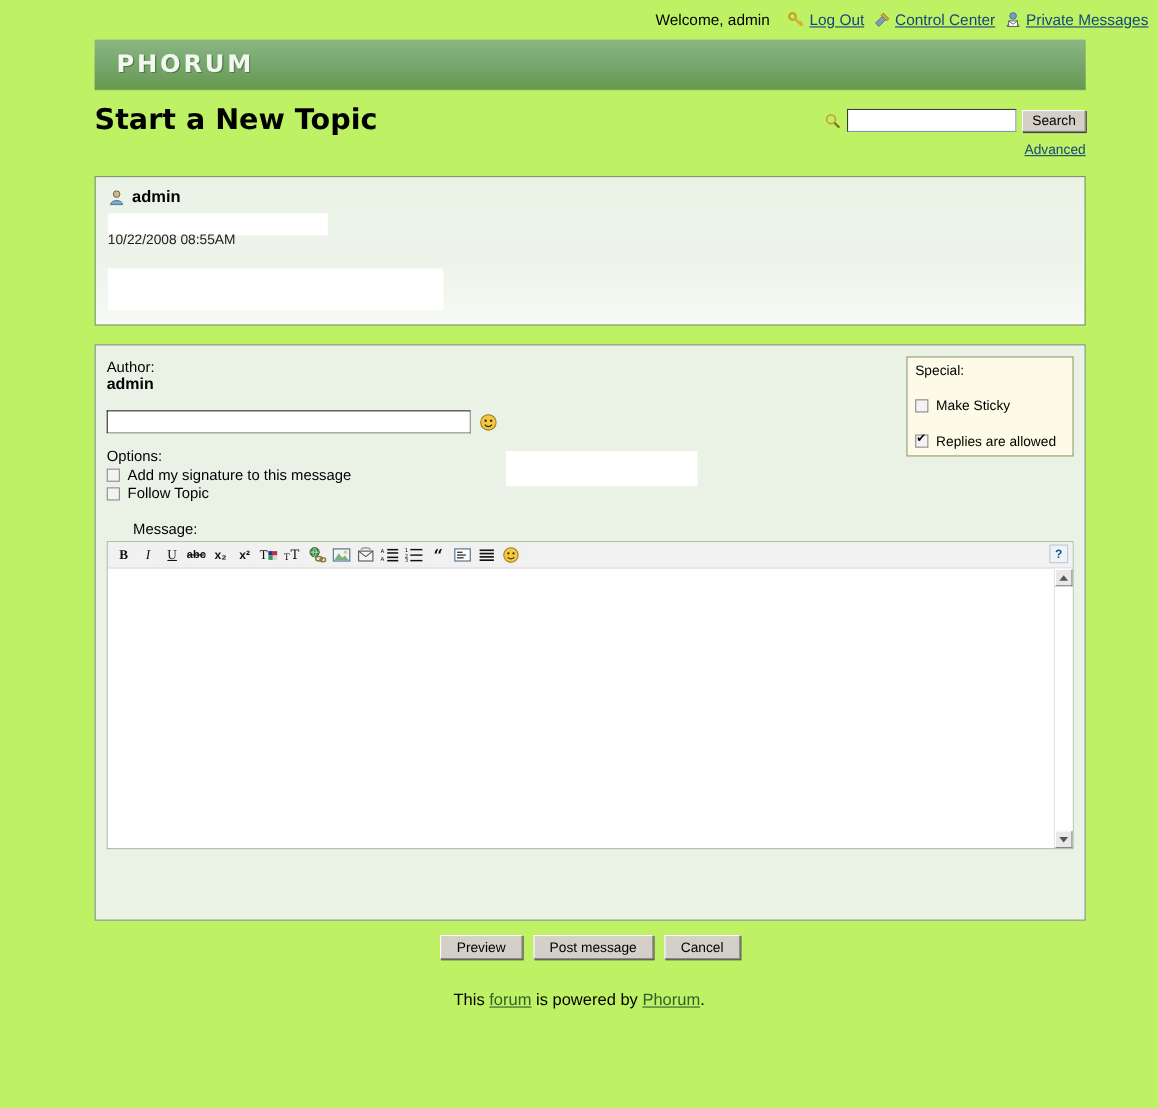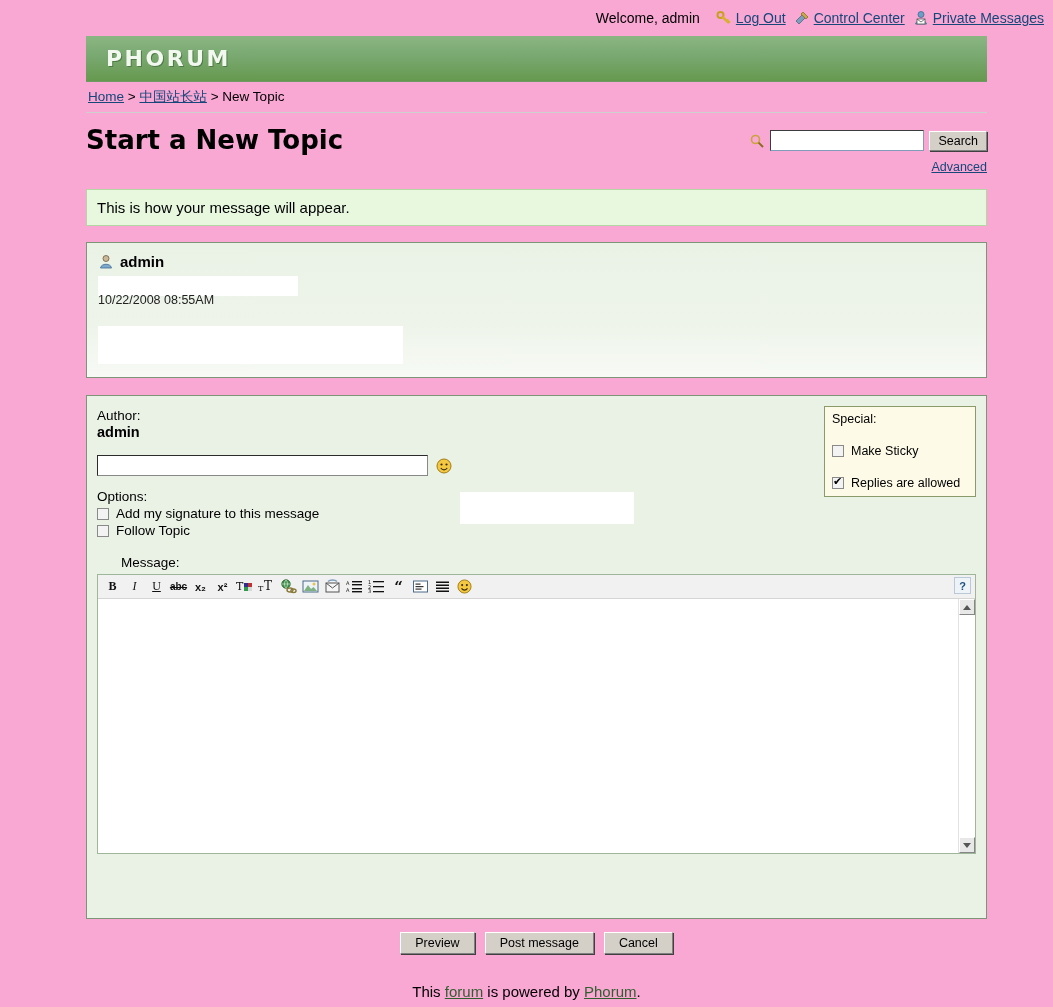--- a/index.html
+++ b/index.html
@@ -8,21 +8,21 @@
     background: #ffffff;
     font-family: "Liberation Sans", sans-serif;
     font-size: 13px;
     color: #000000;
   }
   #page {
     position: relative;
     width: 1053px;
     height: 1007px;
     overflow: hidden;
-    background: #f9a8d4;
+    background: #bef264;
   }
 
   
   .userbar {
     height: 36px;
     padding-right: 9px;
     display: flex;
     align-items: center;
     justify-content: flex-end;
     gap: 8px;
@@ -379,46 +379,38 @@
         </svg>
       </span>
       <a href="#">Private Messages</a>
     </span>
   </div>
 
   <div class="banner">
     <span class="logo">PHORUM</span>
   </div>
 
-  <div class="breadcrumb">
-    <a href="#">Home</a>
-    <span class="sep">&gt;</span>
-    <a href="#">中国站长站</a>
-    <span class="sep">&gt;</span>
-    <span>New Topic</span>
-  </div>
 
   <div class="titlerow">
     <h1 class="pagetitle">Start a New Topic</h1>
     <div class="searchwrap">
       <div class="searchline">
         <span class="icon16">
           <svg width="16" height="16" viewBox="0 0 16 16">
             <circle cx="6.5" cy="6.5" r="4" fill="none" stroke="#c9a33b" stroke-width="1.6"></circle>
             <path d="M9.6 9.6 L14 14" stroke="#8a6d1c" stroke-width="2" fill="none"></path>
           </svg>
         </span>
         <input class="search-input" type="text" placeholder="" style="">
         <button class="btn">Search</button>
       </div>
       <a class="advanced" href="#">Advanced</a>
     </div>
   </div>
 
-  <div class="notice">This is how your message will appear.</div>
 
   <div class="preview-box">
     <div class="pv-author">
       <span class="icon16">
         <svg width="16" height="16" viewBox="0 0 16 16">
           <circle cx="8" cy="4.5" r="3" fill="#cbb89a" stroke="#6b5a3e" stroke-width="0.8"></circle>
           <path d="M2.5 14 C3 9 13 9 13.5 14 Z" fill="#7fa8cd" stroke="#3d6c92" stroke-width="0.8"></path>
         </svg>
       </span>
       <span>admin</span>

